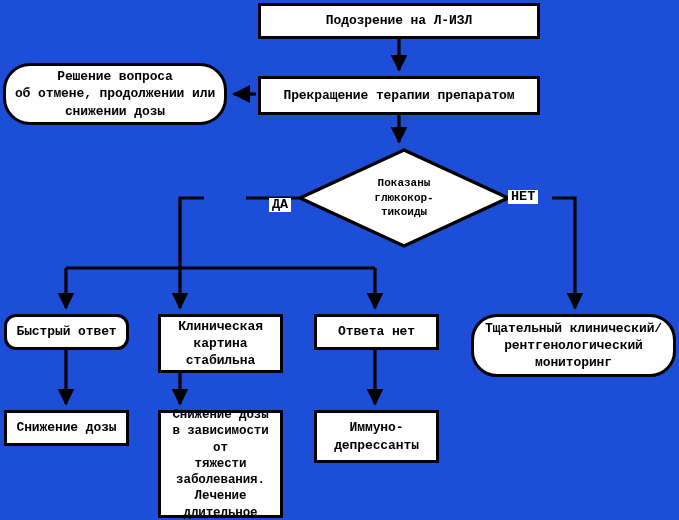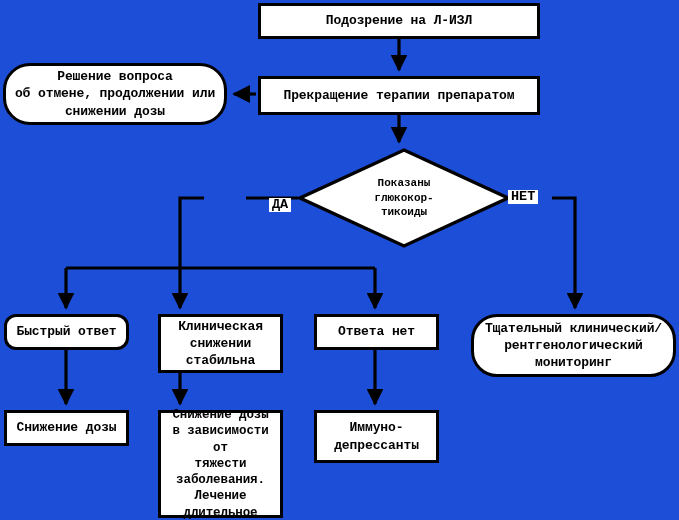--- a/index.html
+++ b/index.html
@@ -130,21 +130,21 @@
 тикоиды</div>
   </div>
 
   <div class="branch-label" style="left:269px; top:190px;margin-top:8px;">ДА</div>
 
   <div class="branch-label" style="left:508px; top:190px;text-align:center;">НЕТ</div>
 
   <div class="node" style="left:4px; top:314px; width:125px; height:36px;border-radius:12px;">Быстрый ответ</div>
 
   <div class="node" style="left:158px; top:314px; width:125px; height:59px;">Клиническая
-снижении
+картина
 стабильна</div>
 
   <div class="node" style="left:314px; top:314px; width:125px; height:36px;">Ответа нет</div>
 
   <div class="node" style="left:471px; top:314px; width:205px; height:63px;border-radius:26px;">Тщательный клинический/
 рентгенологический
 мониторинг</div>
 
   <div class="node" style="left:4px; top:410px; width:125px; height:36px;">Снижение дозы</div>
 

